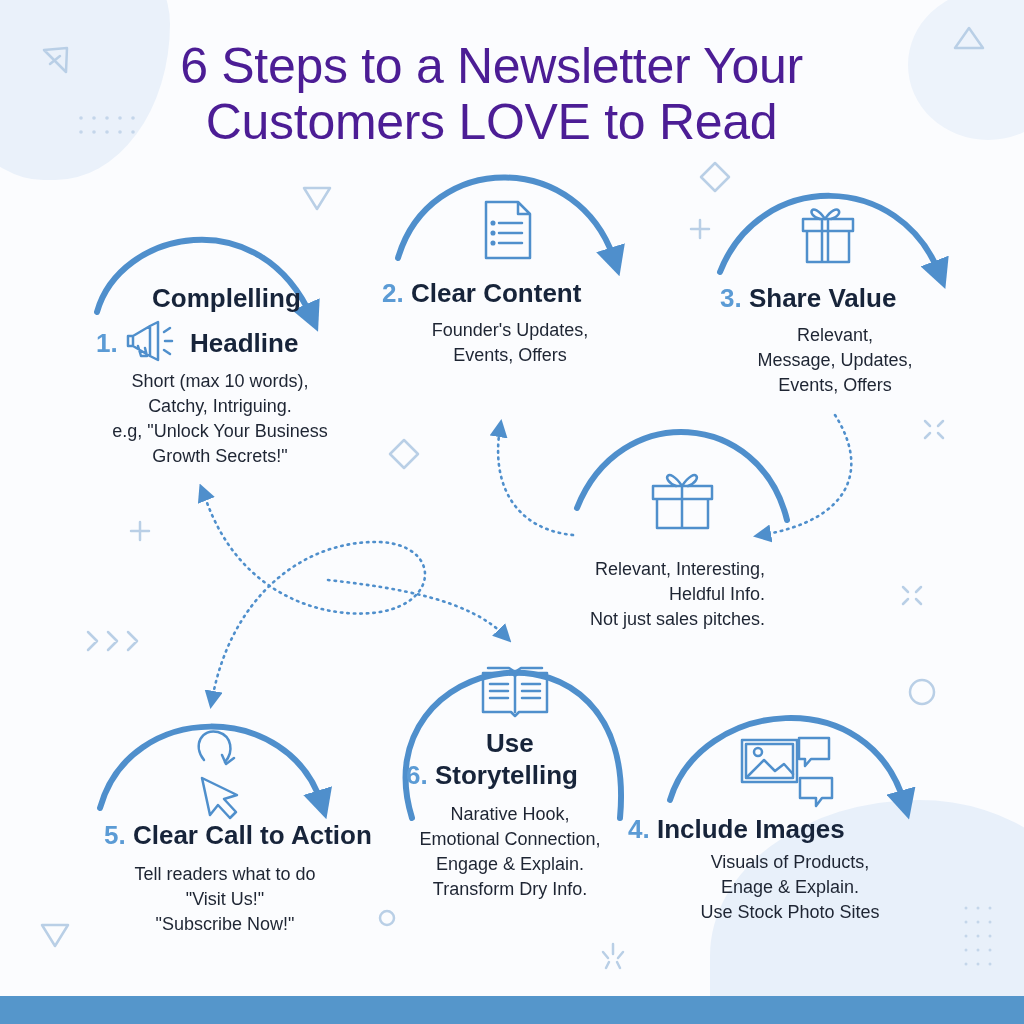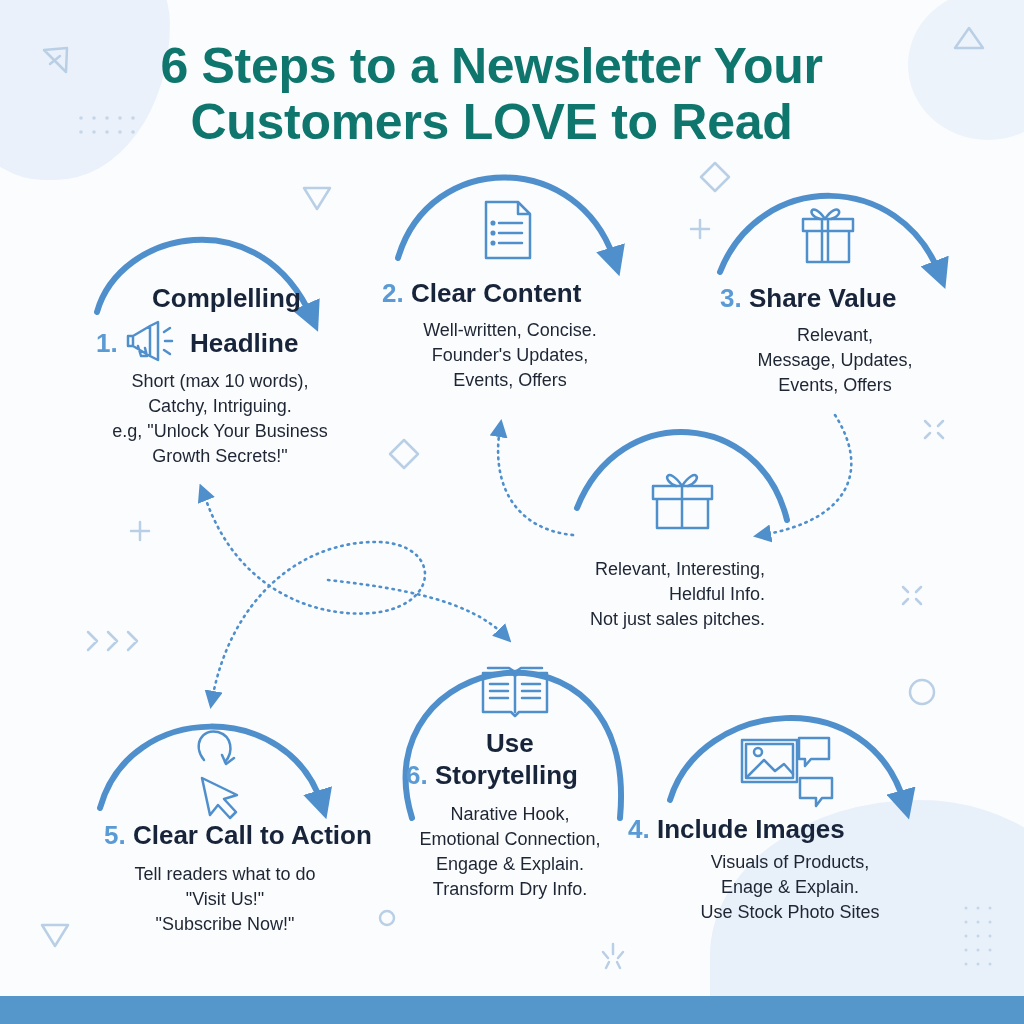--- a/index.html
+++ b/index.html
@@ -17,21 +17,21 @@
   .blob-tr {
     left: 908px; top: -10px; width: 160px; height: 150px;
     background: #edf3fb; border-radius: 50%;
   }
   .blob-br {
     left: 710px; top: 800px; width: 380px; height: 260px;
     background: #e8f0fa; border-radius: 55% 45% 0 0 / 60% 50% 0 0;
   }
   .title {
     left: 0; top: 38px; width: 983px; text-align: center;
-    font-weight: 700; font-size: 50px; line-height: 56px; color: #0f766e;
+    font-weight: 400; font-size: 50px; line-height: 56px; color: #4c1d95;
     letter-spacing: -0.3px;
   }
   .title .line { display: block; }
   .step-title {
     font-weight: 700; font-size: 26px; color: #17243a; white-space: nowrap;
   }
   .step-num { color: #5b9bd5; }
   .step-desc {
     font-size: 18px; line-height: 25px; color: #1e2533; text-align: center;
     white-space: nowrap;
@@ -210,21 +210,20 @@
   <div>Catchy, Intriguing.</div>
   <div>e.g, "Unlock Your Business</div>
   <div>Growth Secrets!"</div>
 </div>
 
 <div class="abs step-title" style="left:382px;top:278px">
   <span class="step-num">2.</span>
   <span>Clear Content</span>
 </div>
 <div class="abs step-desc" style="left:370px;top:318px;width:280px">
-  <div>Well-written, Concise.</div>
   <div>Founder's Updates,</div>
   <div>Events, Offers</div>
 </div>
 
 <div class="abs step-title" style="left:720px;top:283px">
   <span class="step-num">3.</span>
   <span>Share Value</span>
 </div>
 <div class="abs step-desc" style="left:700px;top:323px;width:270px">
   <div>Relevant,</div>

